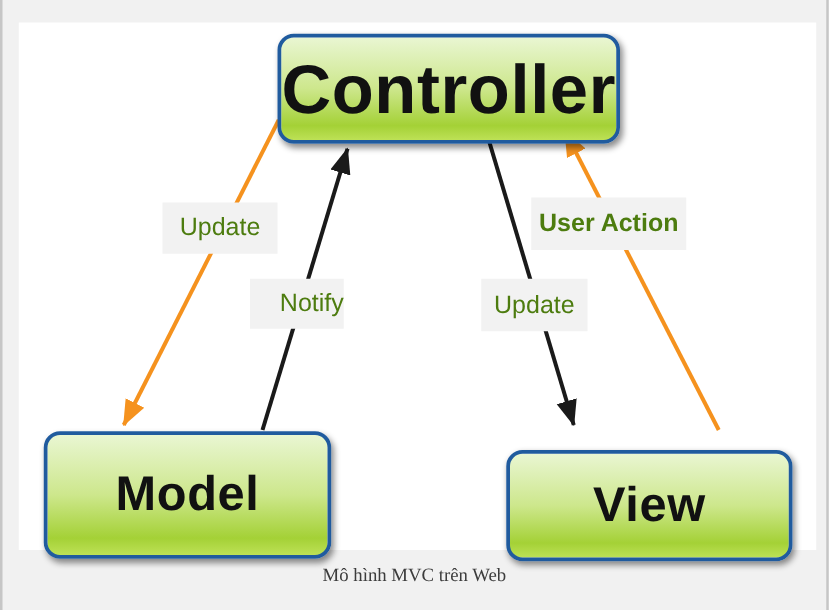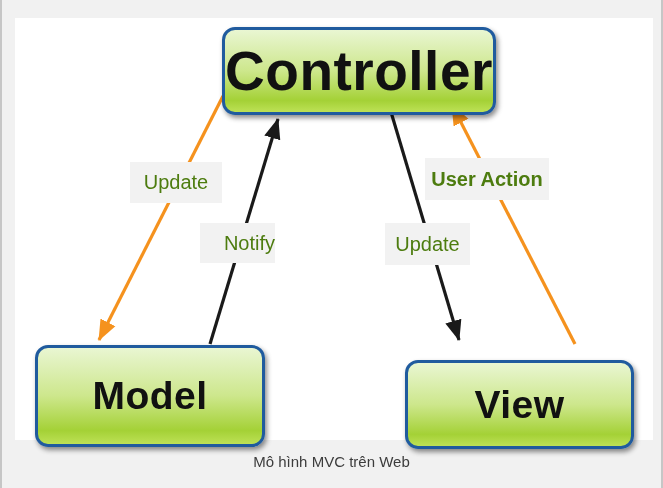--- a/index.html
+++ b/index.html
@@ -59,20 +59,21 @@
   .label-update-left  { left: 128px; top: 162px; width: 92px;  height: 41px; }
   .label-notify       { left: 198px; top: 223px; width: 75px;  height: 40px; justify-content: flex-end; }
   .label-update-right { left: 383px; top: 223px; width: 85px;  height: 42px; }
   .label-user-action  { left: 423px; top: 158px; width: 124px; height: 42px; font-weight: bold; }
   .caption {
     position: absolute;
     left: 0; top: 453px; width: 100%;
     text-align: center;
     font-size: 15px;
     color: var(--caption-color, #3c3c3c);
+    font-family: Liberation Serif, serif;
   }
 </style>
 </head>
 <body>
 
 <div class="page">
   <div class="canvas"></div>
 
   <svg class="arrows" viewBox="0 0 663 488" xmlns="http://www.w3.org/2000/svg">
     <defs>

